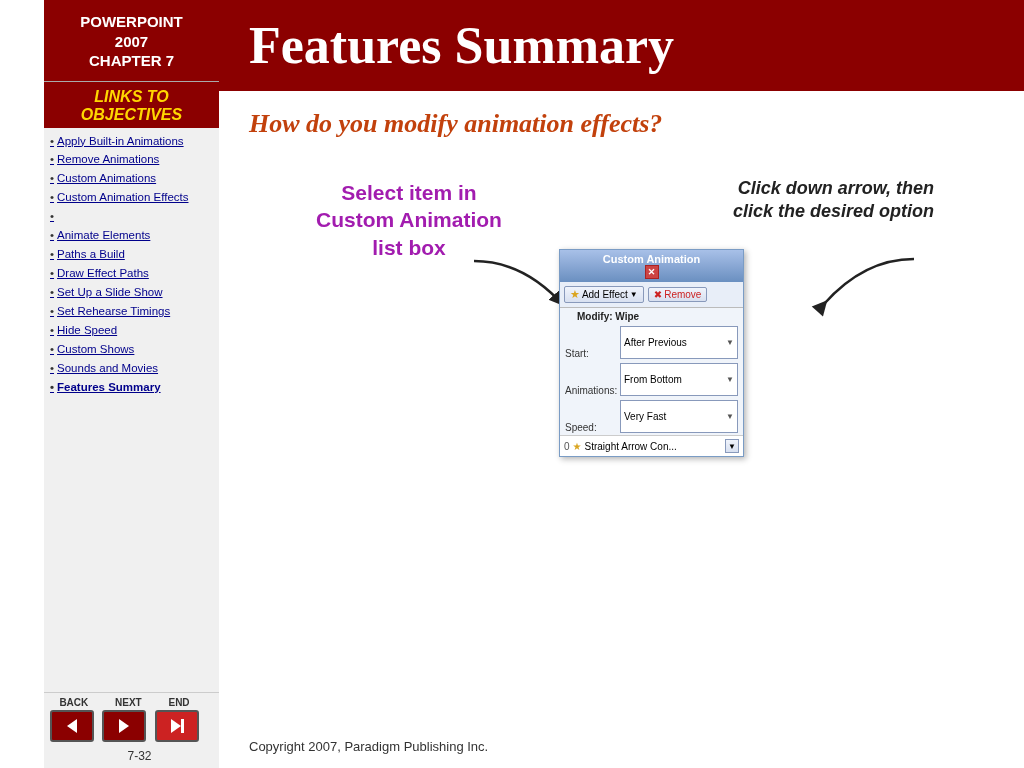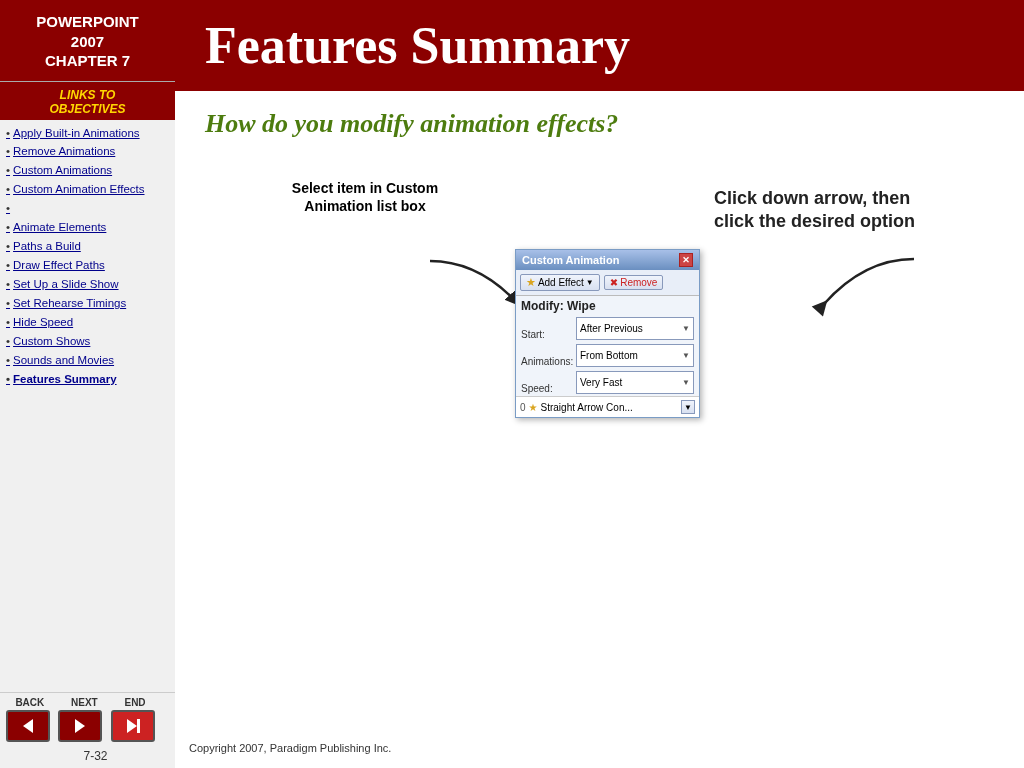--- a/index.html
+++ b/index.html
@@ -6,36 +6,37 @@
     body { width: 1024px; height: 768px; overflow: hidden; font-family: Arial, sans-serif; display: flex; flex-direction: row; }
 
     
     #sidebar {
       width: 175px;
       min-width: 175px;
       background-color: #8B0000;
       display: flex;
       flex-direction: column;
       height: 768px;
+      margin-left: 44px;
     }
     #sidebar-header {
       background-color: #8B0000;
       color: white;
       text-align: center;
       padding: 12px 8px 10px 8px;
       font-weight: bold;
       font-size: 15px;
       line-height: 1.3;
     }
     #links-to-objectives {
       background-color: #8B0000;
       color: #FFD700;
       font-style: italic;
       font-weight: bold;
-      font-size: 12px;
+      font-size: 16px;
       text-align: center;
       padding: 6px 4px 4px 4px;
       border-top: 1px solid #aaa;
     }
     #nav-links {
       background-color: #f0f0f0;
       flex: 1;
       overflow-y: auto;
       padding: 4px 0;
     }
@@ -116,52 +117,53 @@
       font-weight: bold;
       font-family: 'Times New Roman', serif;
     }
     #main-body {
       flex: 1;
       padding: 0 30px 0 30px;
       position: relative;
       background-color: white;
     }
     #subtitle {
-      color: #4d7c0f;
+      color: #c2410c;
       font-style: italic;
       font-size: 26px;
       font-weight: bold;
       padding: 18px 0 10px 0;
       font-family: 'Times New Roman', serif;
     }
     #content-area {
       position: relative;
       margin-top: 20px;
     }
     #label-left {
       position: absolute;
       left: 60px;
       top: 10px;
       width: 200px;
       text-align: center;
-      font-size: 14px;
-      font-weight: bold;
-      color: #000000;
+      font-size: 21px;
+      font-weight: bold;
+      color: #a21caf;
       line-height: 1.3;
     }
     #label-right {
       position: absolute;
       right: 60px;
-      top: 18px;
+      top: 8px;
       width: 220px;
-      text-align: left;
+      text-align: right;
       font-size: 18px;
       font-weight: bold;
       color: #222;
       line-height: 1.3;
+      font-style: italic;
     }
 
     
     #dialog {
       position: absolute;
       left: 310px;
       top: 80px;
       width: 185px;
       border: 1px solid #7a9cc5;
       background-color: #f0f4fa;
@@ -170,20 +172,21 @@
     }
     #dialog-titlebar {
       background: linear-gradient(to bottom, #a8c0e8, #6a8fc0);
       color: white;
       font-size: 11px;
       font-weight: bold;
       padding: 3px 6px;
       display: flex;
       justify-content: space-between;
       align-items: center;
+      flex-direction: column;
     }
     #dialog-close {
       background: #cc4444;
       color: white;
       font-size: 9px;
       width: 14px;
       height: 14px;
       display: flex;
       align-items: center;
       justify-content: center;
@@ -206,40 +209,41 @@
       font-size: 10px;
       display: flex;
       align-items: center;
       gap: 2px;
       cursor: pointer;
     }
     .star-icon { color: goldenrod; font-size: 11px; }
     .remove-btn { color: #cc2222; }
     #dialog-modify {
       padding: 3px 5px 2px 5px;
-      font-size: 12px;
+      font-size: 10px;
       font-weight: bold;
       color: #222;
+      margin-left: 12px;
     }
     .dialog-row {
       display: flex;
       align-items: flex-end;
       padding: 2px 5px;
       font-size: 10px;
     }
     .dialog-row-label {
       width: 55px;
       color: #333;
       flex-shrink: 0;
     }
     .dialog-select {
       flex: 1;
       background: white;
       border: 1px solid #8899bb;
-      height: 23px;
+      height: 33px;
       display: flex;
       align-items: center;
       justify-content: space-between;
       padding: 0 3px;
       font-size: 10px;
       gap: 20px;
     }
     .select-arrow {
       color: #555;
       font-size: 8px;
@@ -259,26 +263,26 @@
     .list-select-arrow {
       background: linear-gradient(to bottom, #f0f4fc, #d8e0f0);
       border: 1px solid #8899bb;
       padding: 0 2px;
       font-size: 8px;
       height: 14px;
       display: flex; align-items: center;
     }
 
     #copyright {
-      font-size: 11px;
+      font-size: 13px;
       color: #333;
       padding: 8px 0 6px 0;
       position: absolute;
       bottom: 8px;
-      left: 14px;
+      left: 30px;
     }
   </style>
 </head>
 <body>
 
 <div id="sidebar">
   <div id="sidebar-header">
     <span style="white-space: pre-line;">POWERPOINT
 2007
 CHAPTER 7</span>

